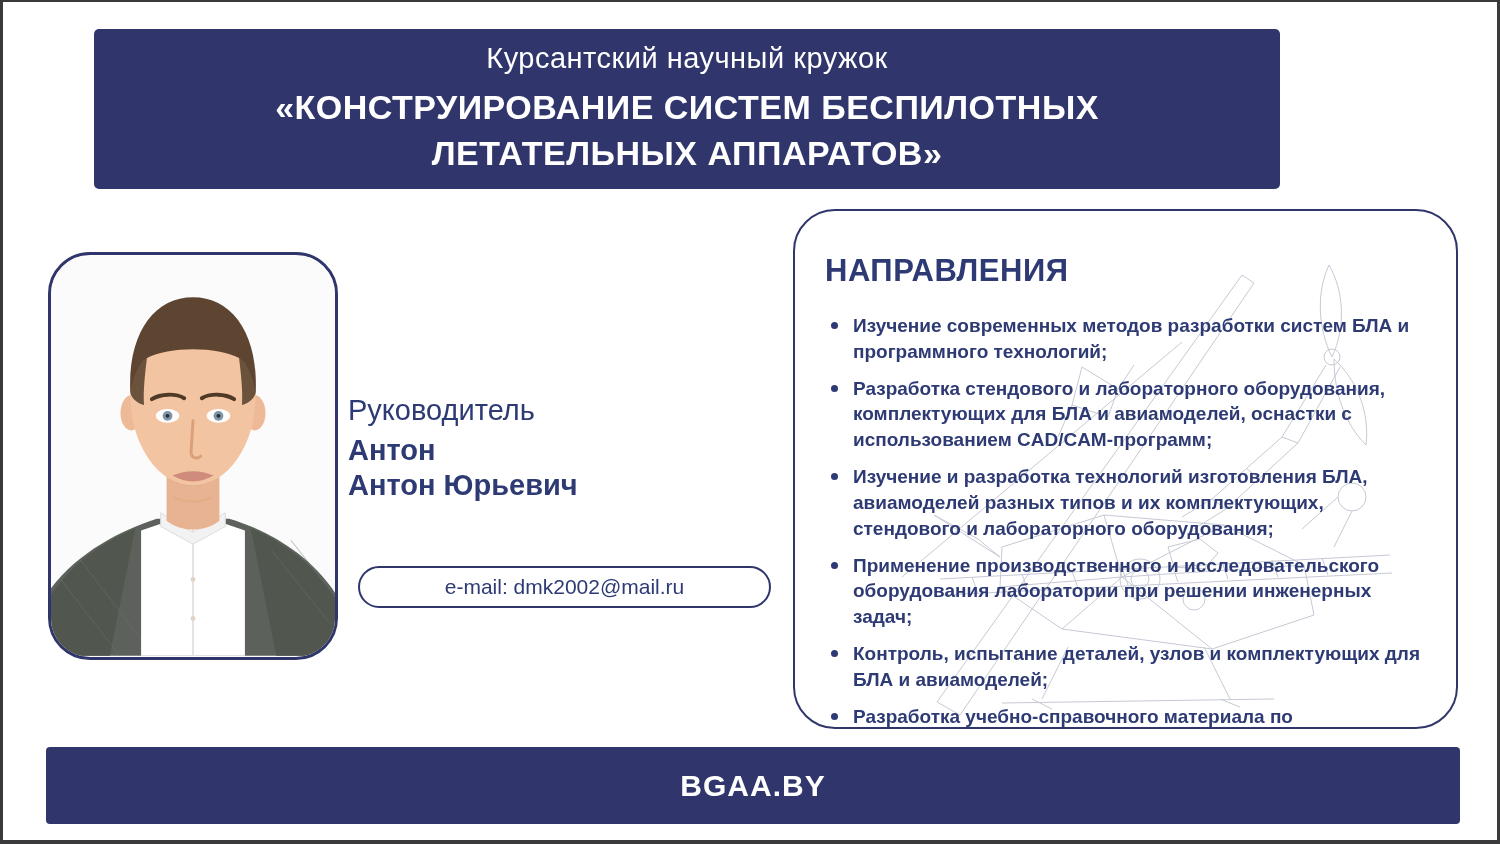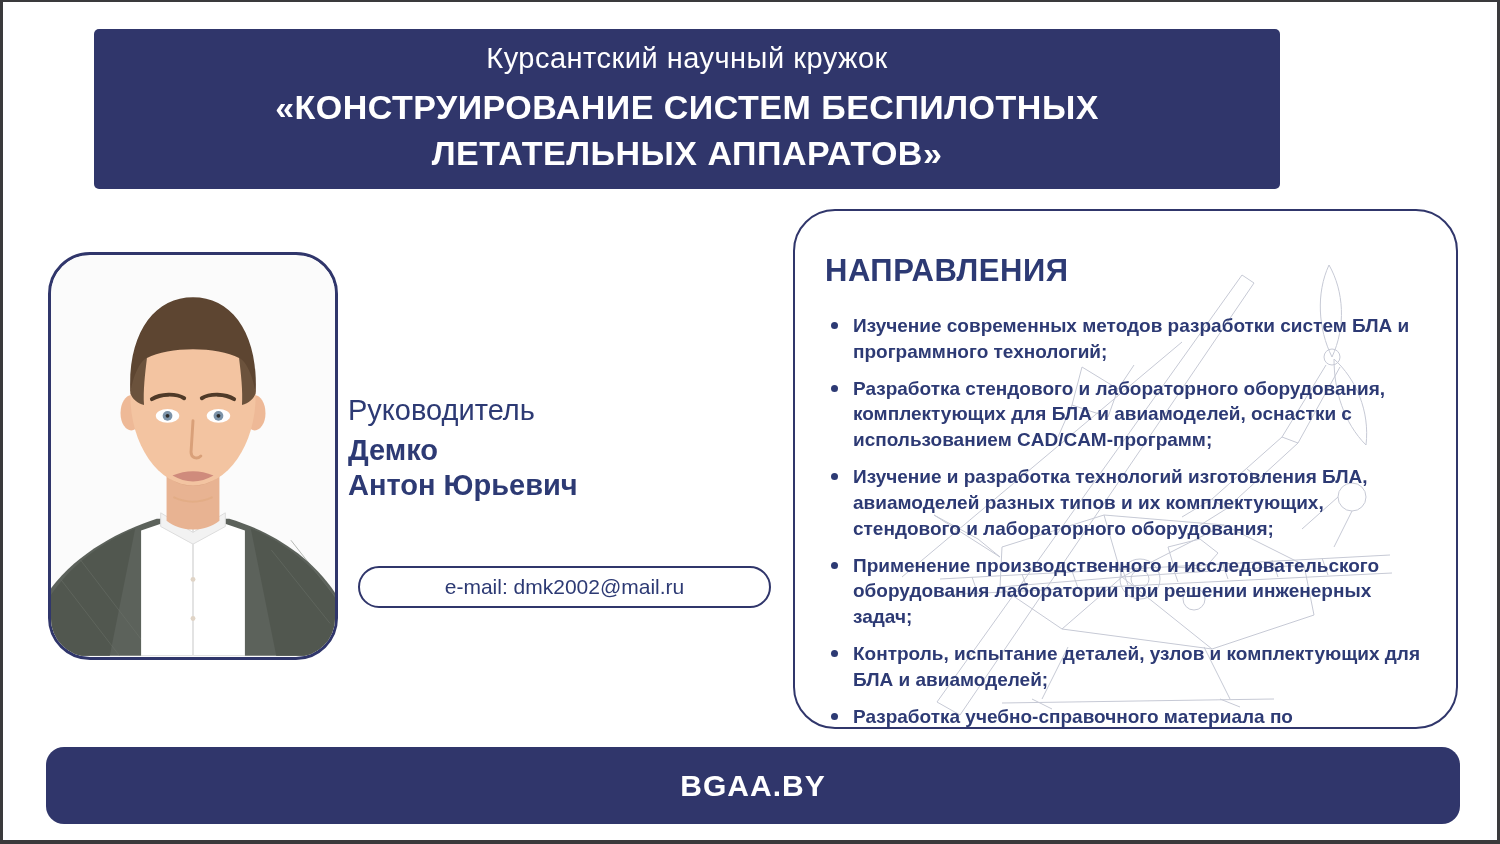--- a/index.html
+++ b/index.html
@@ -77,21 +77,21 @@
     font-size:19px;font-weight:700;color:var(--text-navy);line-height:1.36;
   }
   .directions li::before{
     content:"";position:absolute;left:6px;top:9px;width:7px;height:7px;
     border-radius:50%;background:var(--text-navy);
   }
 
   
   .bottom-banner{
     position:absolute;left:43px;top:745px;width:1414px;height:77px;
-    background:var(--navy);border-radius:18px;
+    background:var(--navy);border-radius:4px;
     display:flex;align-items:center;justify-content:center;
   }
   .site{color:var(--white);font-size:30px;font-weight:700;letter-spacing:1px;}
 </style>
 </head>
 <body>
 
 <div class="screen">
 
   <header class="top-banner">
@@ -146,21 +146,21 @@
       <path d="M145,168 L143,200 C143,206 149,208 153,204" stroke="#d9a079" stroke-width="3" fill="none" stroke-linecap="round"></path>
 
       <path d="M124,224 C138,218 152,218 166,224 C152,232 138,232 124,224 Z" fill="#cf8b7c"></path>
 
       <path d="M125,246 C138,252 152,252 165,246" stroke="#e0a87f" stroke-width="2" fill="none" opacity="0.6"></path>
     </svg>
   </div>
 
   <div class="leader">
     <div class="leader-role">Руководитель</div>
-    <div class="leader-name">Демко</div>
+    <div class="leader-name">Антон</div>
     <div class="leader-name">Антон Юрьевич</div>
   </div>
 
   <div class="email-pill">
     <span>e-mail: dmk2002@mail.ru</span>
   </div>
 
   <section class="card">
     <svg class="wireframe" viewBox="0 0 570 480" aria-hidden="true">
       <g fill="none" stroke="#8e94ab" stroke-width="1">

